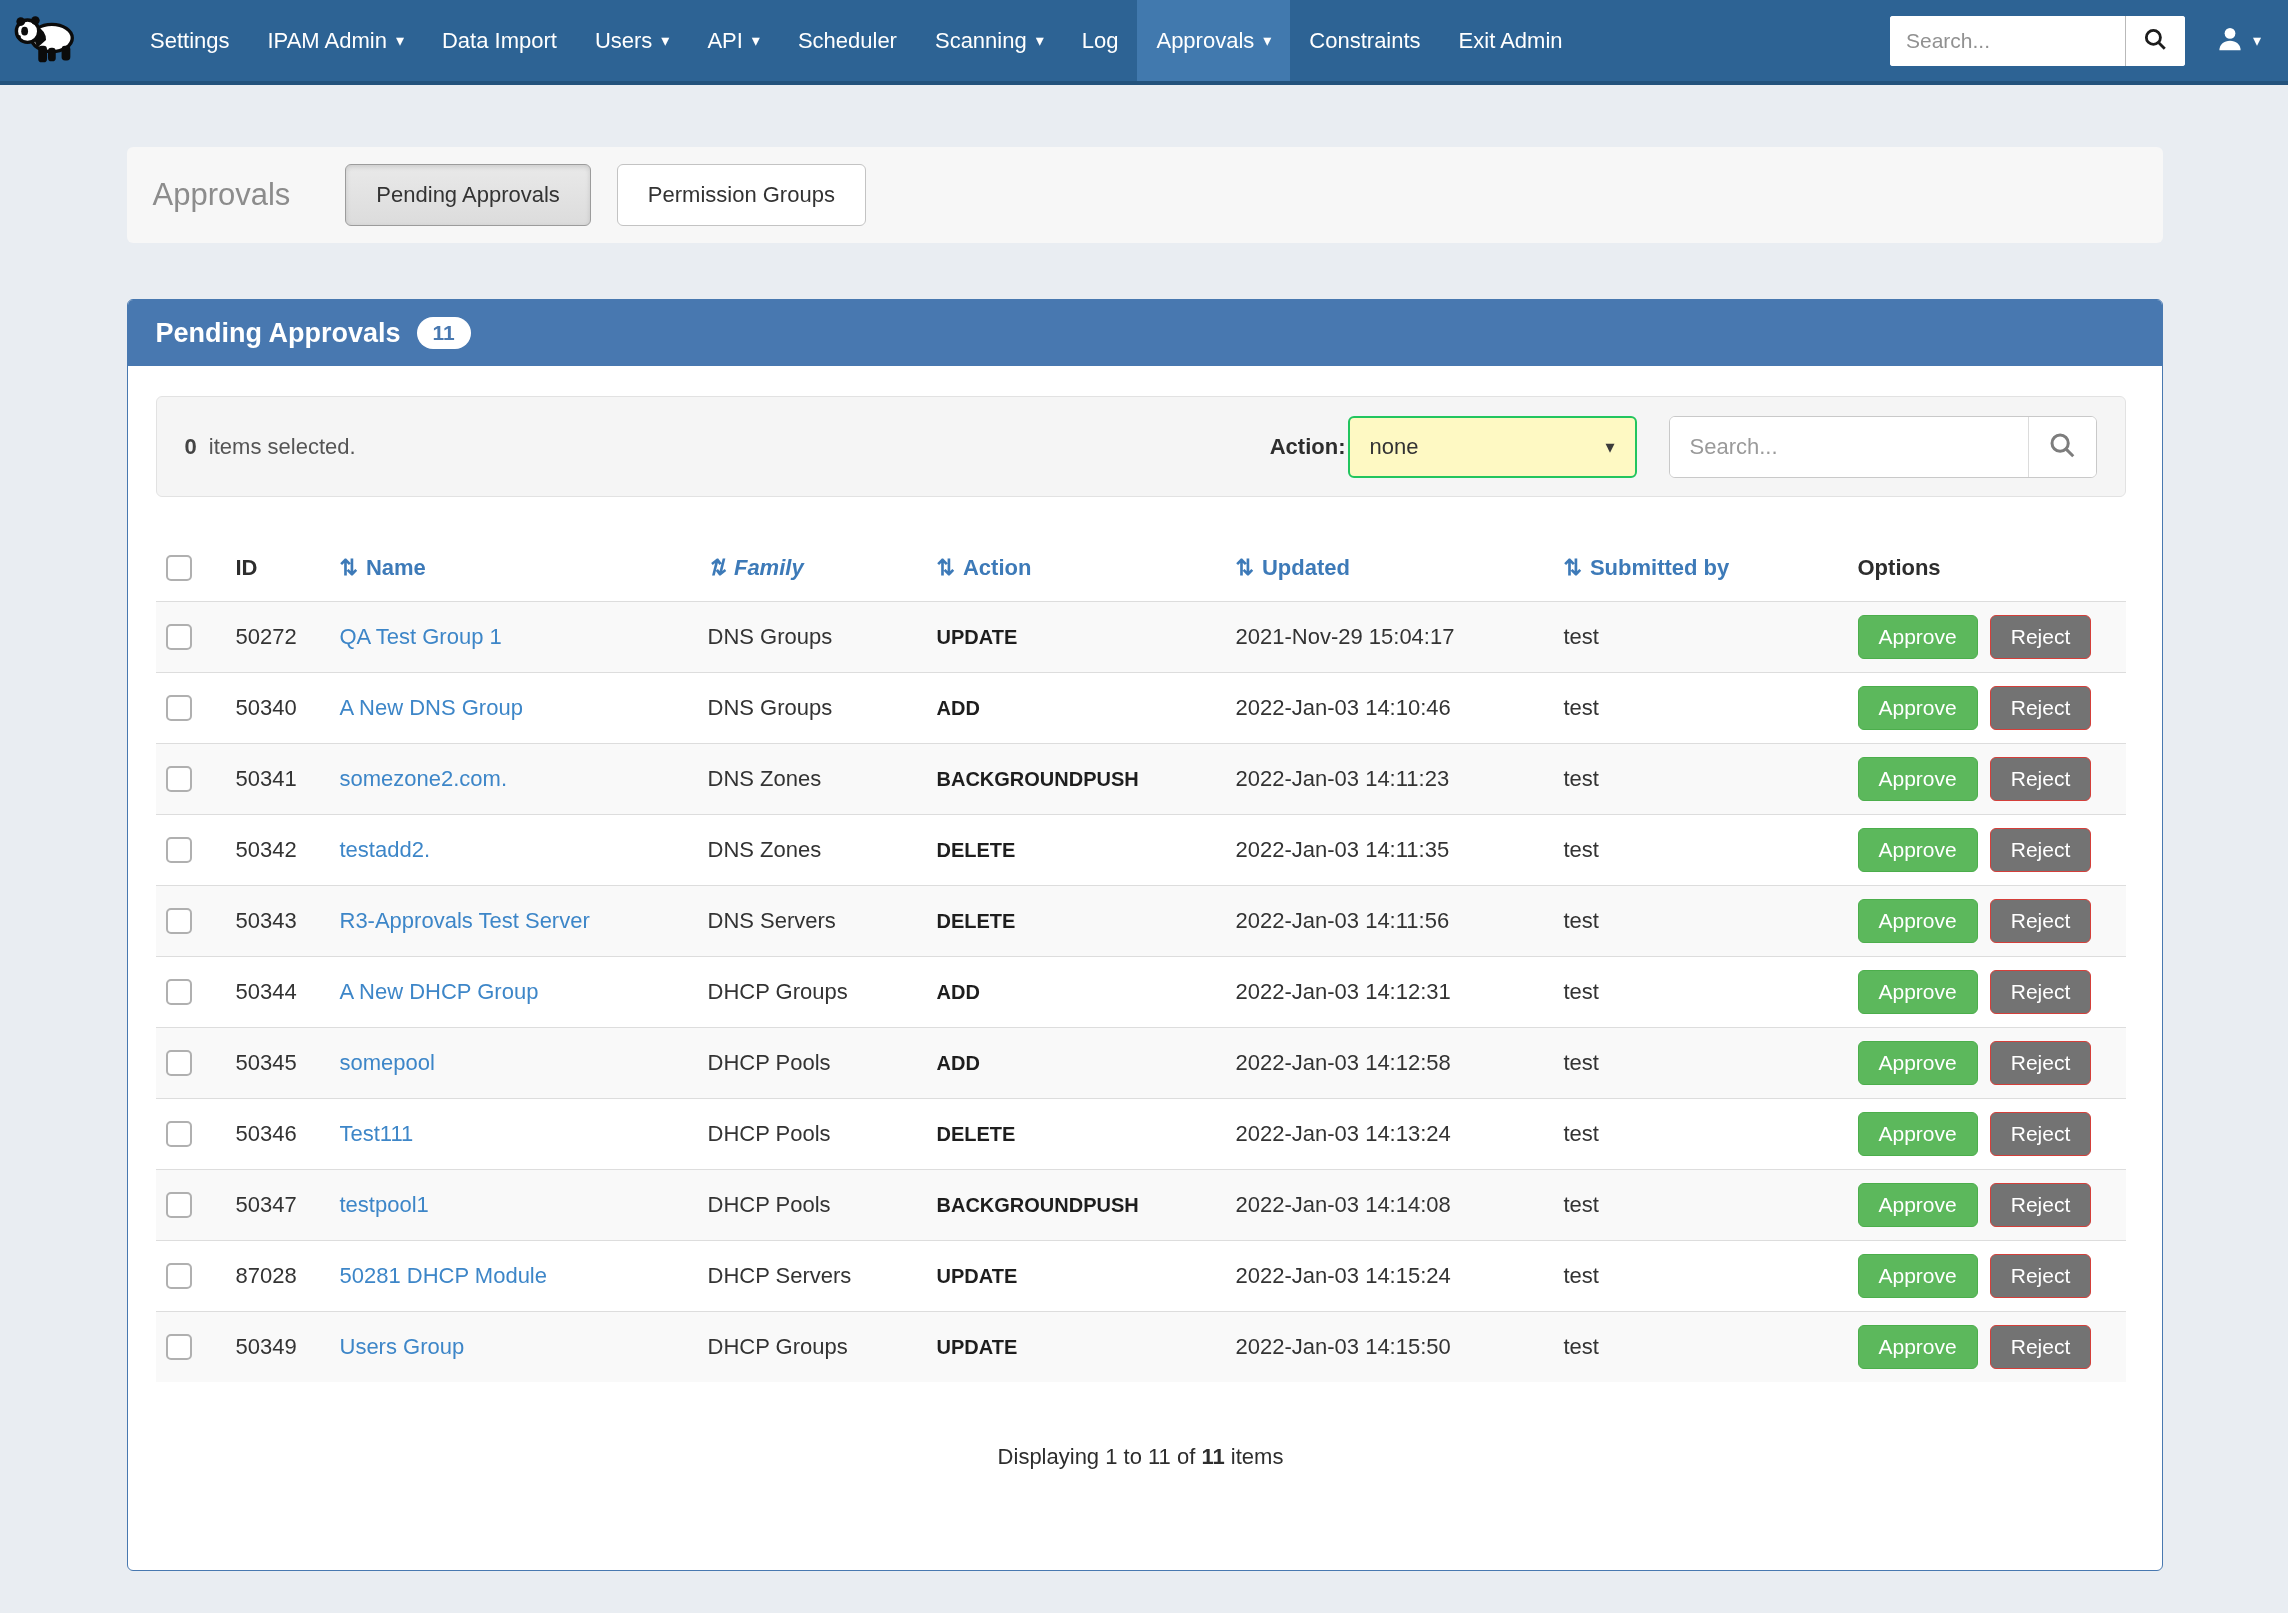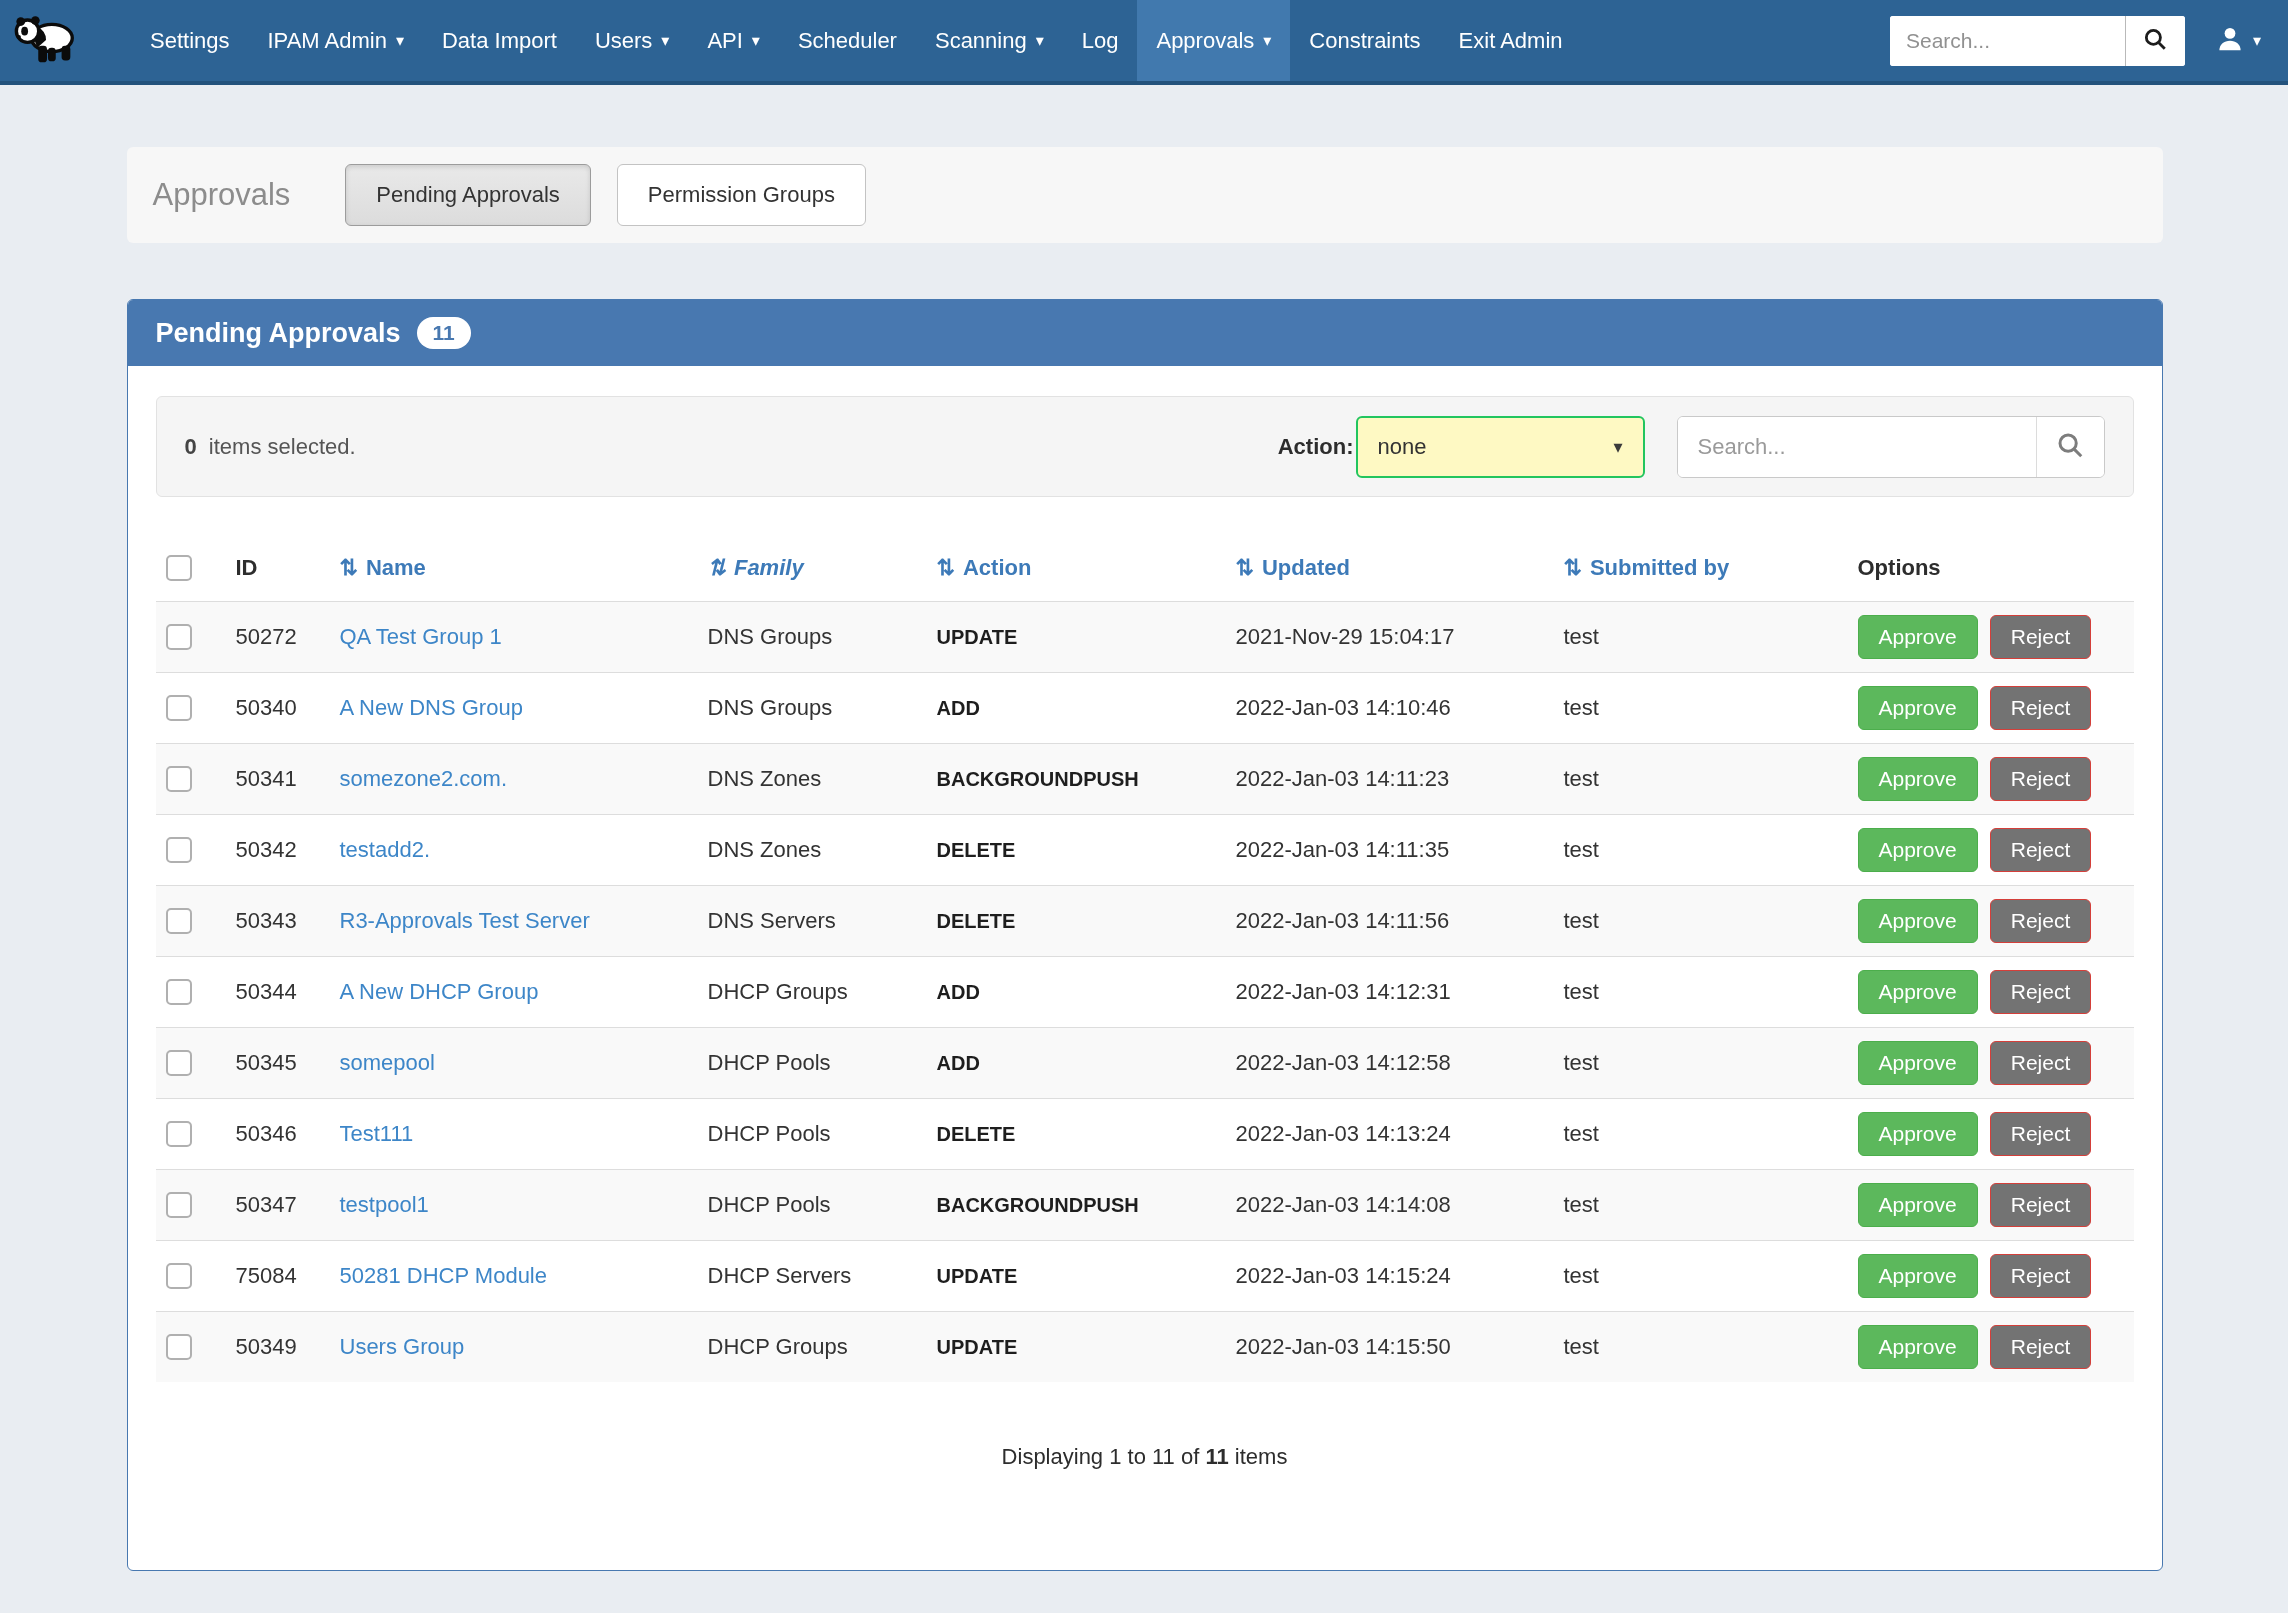--- a/index.html
+++ b/index.html
@@ -118,21 +118,21 @@
   }
   .badge {
     background: #ffffff;
     color: #4878b0;
     font-size: 21px;
     font-weight: 700;
     padding: 4px 16px;
     border-radius: 20px;
     margin-left: 16px;
   }
-  .panel-body { padding: 30px 28px 0 28px; }
+  .panel-body { padding: 30px 36px 0 28px; }
 
   
   .action-bar {
     background: #f5f5f5;
     border: 1px solid #e2e2e2;
     border-radius: 6px;
     height: 101px;
     display: flex; align-items: center; justify-content: space-between;
     padding: 0 28px 0 28px;
   }
@@ -440,21 +440,21 @@
               <td>DHCP Pools</td>
               <td class="cell-action">BACKGROUNDPUSH</td>
               <td>2022-Jan-03 14:14:08</td>
               <td>test</td>
               <td><button class="btn btn-approve">Approve</button><button class="btn btn-reject">Reject</button></td>
             </tr>
             <tr>
               <td>
                 <input type="checkbox" class="cb" style="">
               </td>
-              <td class="cell-id">75084</td>
+              <td class="cell-id">87028</td>
               <td class="cell-name"><a>50281 DHCP Module</a></td>
               <td>DHCP Servers</td>
               <td class="cell-action">UPDATE</td>
               <td>2022-Jan-03 14:15:24</td>
               <td>test</td>
               <td><button class="btn btn-approve">Approve</button><button class="btn btn-reject">Reject</button></td>
             </tr>
             <tr>
               <td>
                 <input type="checkbox" class="cb" style="">

